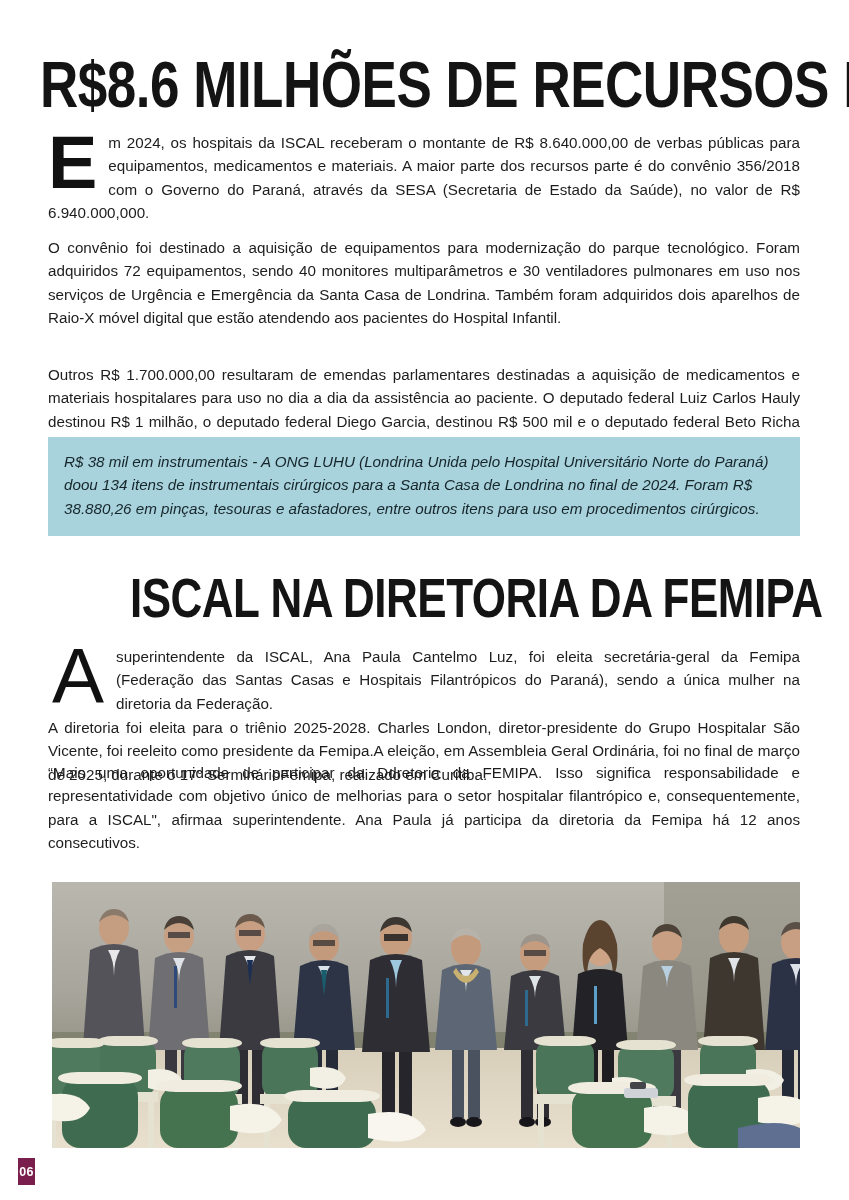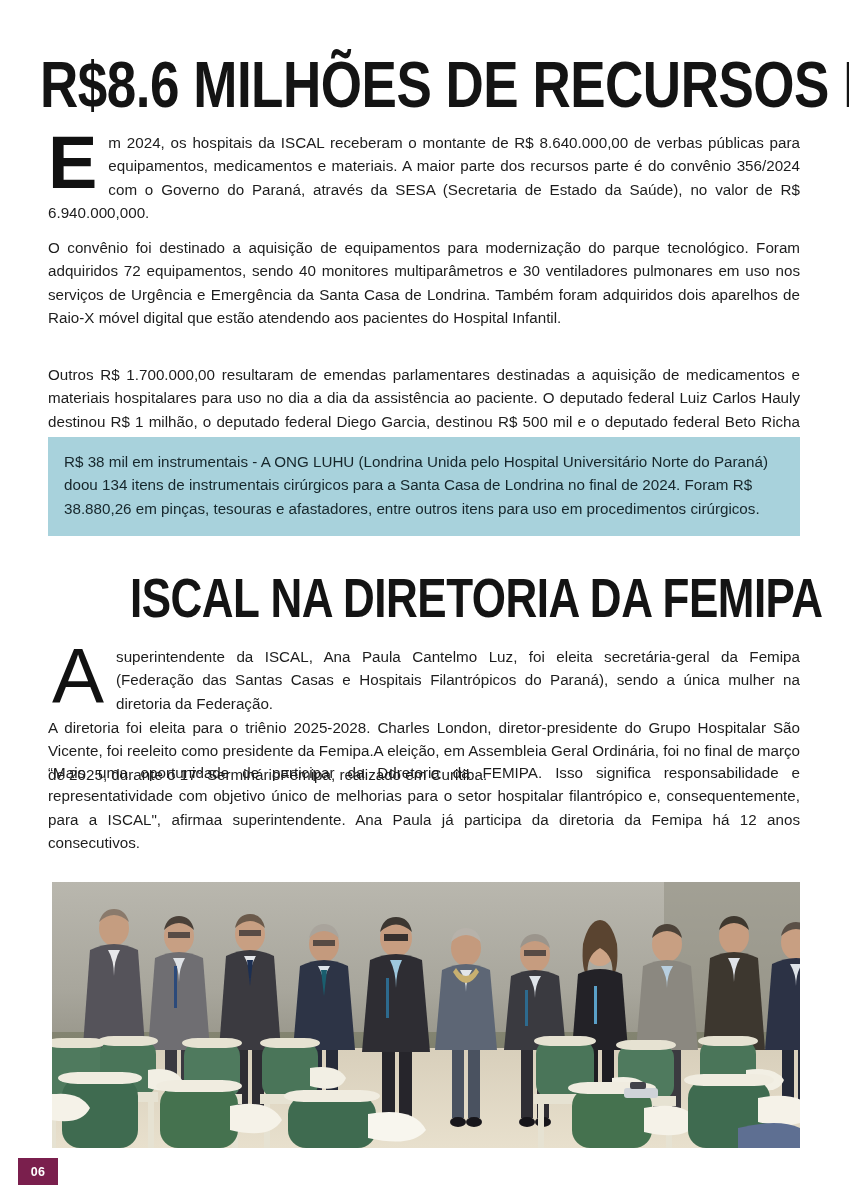--- a/index.html
+++ b/index.html
@@ -88,20 +88,21 @@
   }
 
   
   #callout-box {
     position: absolute;
     left: 48px;
     top: 437px;
     width: 752px;
     height: 99px;
     background: #a8d2dc;
+    font-style: italic;
   }
   #callout-text {
     position: absolute;
     left: 16px;
     top: 13px;
     width: 722px;
     font-size: 15.2px;
     line-height: 23.4px;
     color: #16262b;
     text-align: left;
@@ -117,41 +118,41 @@
     overflow: hidden;
     background: #8d8b7e;
   }
   #photo svg { display: block; width: 100%; height: 100%; }
 
   
   #page-badge {
     position: absolute;
     left: 18px;
     top: 1158px;
-    width: 40px;
+    width: 17px;
     height: 27px;
     background: #7a1f4d;
     color: #ffffff;
     font-size: 12.5px;
     font-weight: bold;
     letter-spacing: 0.4px;
     display: flex;
     align-items: center;
     justify-content: center;
   }
 </style>
 </head>
 <body>
 
 <div class="page">
 
   <h1 class="headline" id="headline-1">R$8.6 MILHÕES DE RECURSOS PÚBLICOS</h1>
 
   <div class="dropcap-para" style="top:131px;">
-    <span class="dropcap heavy">E</span><span>m 2024, os hospitais da ISCAL receberam o montante de R$ 8.640.000,00 de verbas públicas para equipamentos, medicamentos e materiais. A maior parte dos recursos parte é do convênio 356/2024 com o Governo do Paraná, através da SESA (Secretaria de Estado da Saúde), no valor de R$ 6.940.000,000.</span>
+    <span class="dropcap heavy">E</span><span>m 2024, os hospitais da ISCAL receberam o montante de R$ 8.640.000,00 de verbas públicas para equipamentos, medicamentos e materiais. A maior parte dos recursos parte é do convênio 356/2018 com o Governo do Paraná, através da SESA (Secretaria de Estado da Saúde), no valor de R$ 6.940.000,000.</span>
   </div>
 
   <p class="body-col" style="top:236px;">O convênio foi destinado a aquisição de equipamentos para modernização do parque tecnológico. Foram adquiridos 72 equipamentos, sendo 40 monitores multiparâmetros e 30 ventiladores pulmonares em uso nos serviços de Urgência e Emergência da Santa Casa de Londrina. Também foram adquiridos dois aparelhos de Raio-X móvel digital que estão atendendo aos pacientes do Hospital Infantil.</p>
 
   <p class="body-col" style="top:363px;">Outros R$ 1.700.000,00 resultaram de emendas parlamentares destinadas a aquisição de medicamentos e materiais hospitalares para uso no dia a dia da assistência ao paciente. O deputado federal Luiz Carlos Hauly destinou R$ 1 milhão, o deputado federal Diego Garcia, destinou R$ 500 mil e o deputado federal Beto Richa destinou R$ 200 mil.</p>
 
   <div id="callout-box">
     <p id="callout-text">R$ 38 mil em instrumentais - A ONG LUHU (Londrina Unida pelo Hospital Universitário Norte do Paraná) doou 134 itens de instrumentais cirúrgicos para a Santa Casa de Londrina no final de 2024. Foram R$ 38.880,26 em pinças, tesouras e afastadores, entre outros itens para uso em procedimentos cirúrgicos.</p>
   </div>
 

